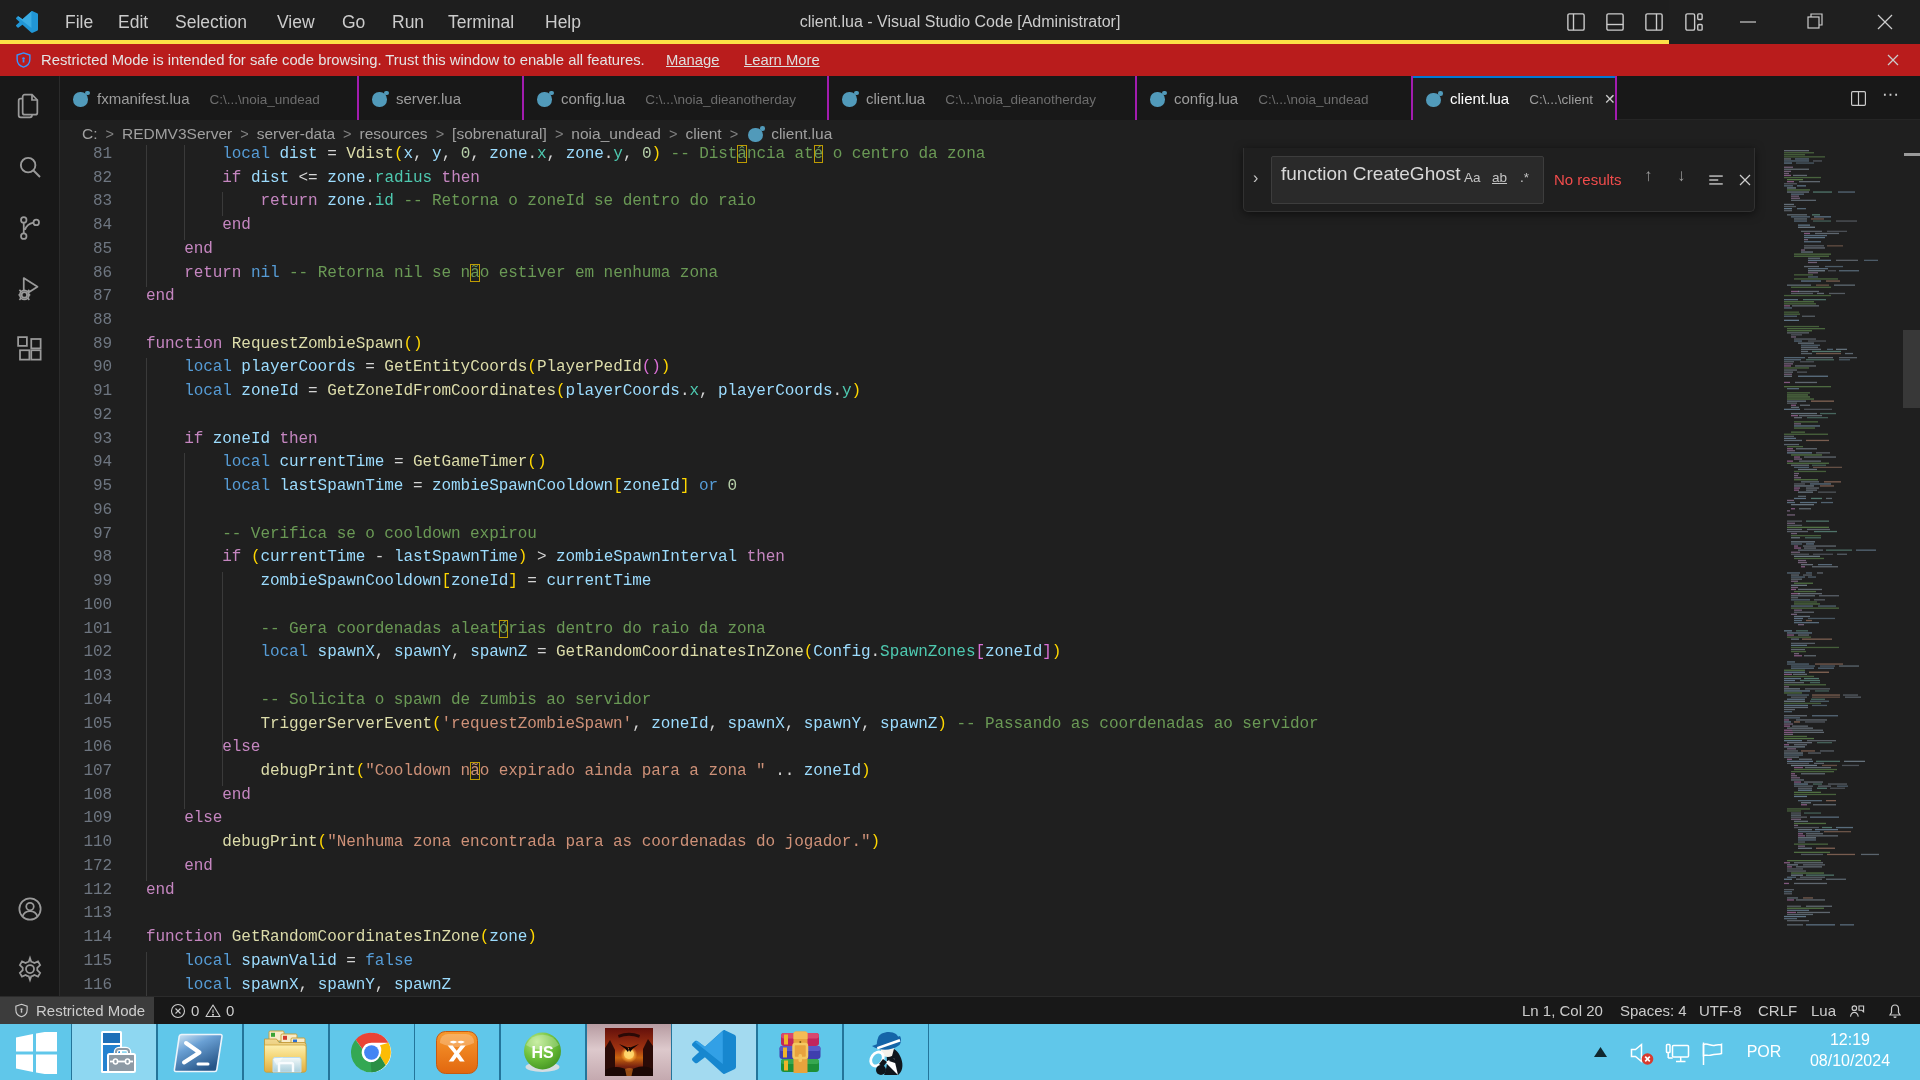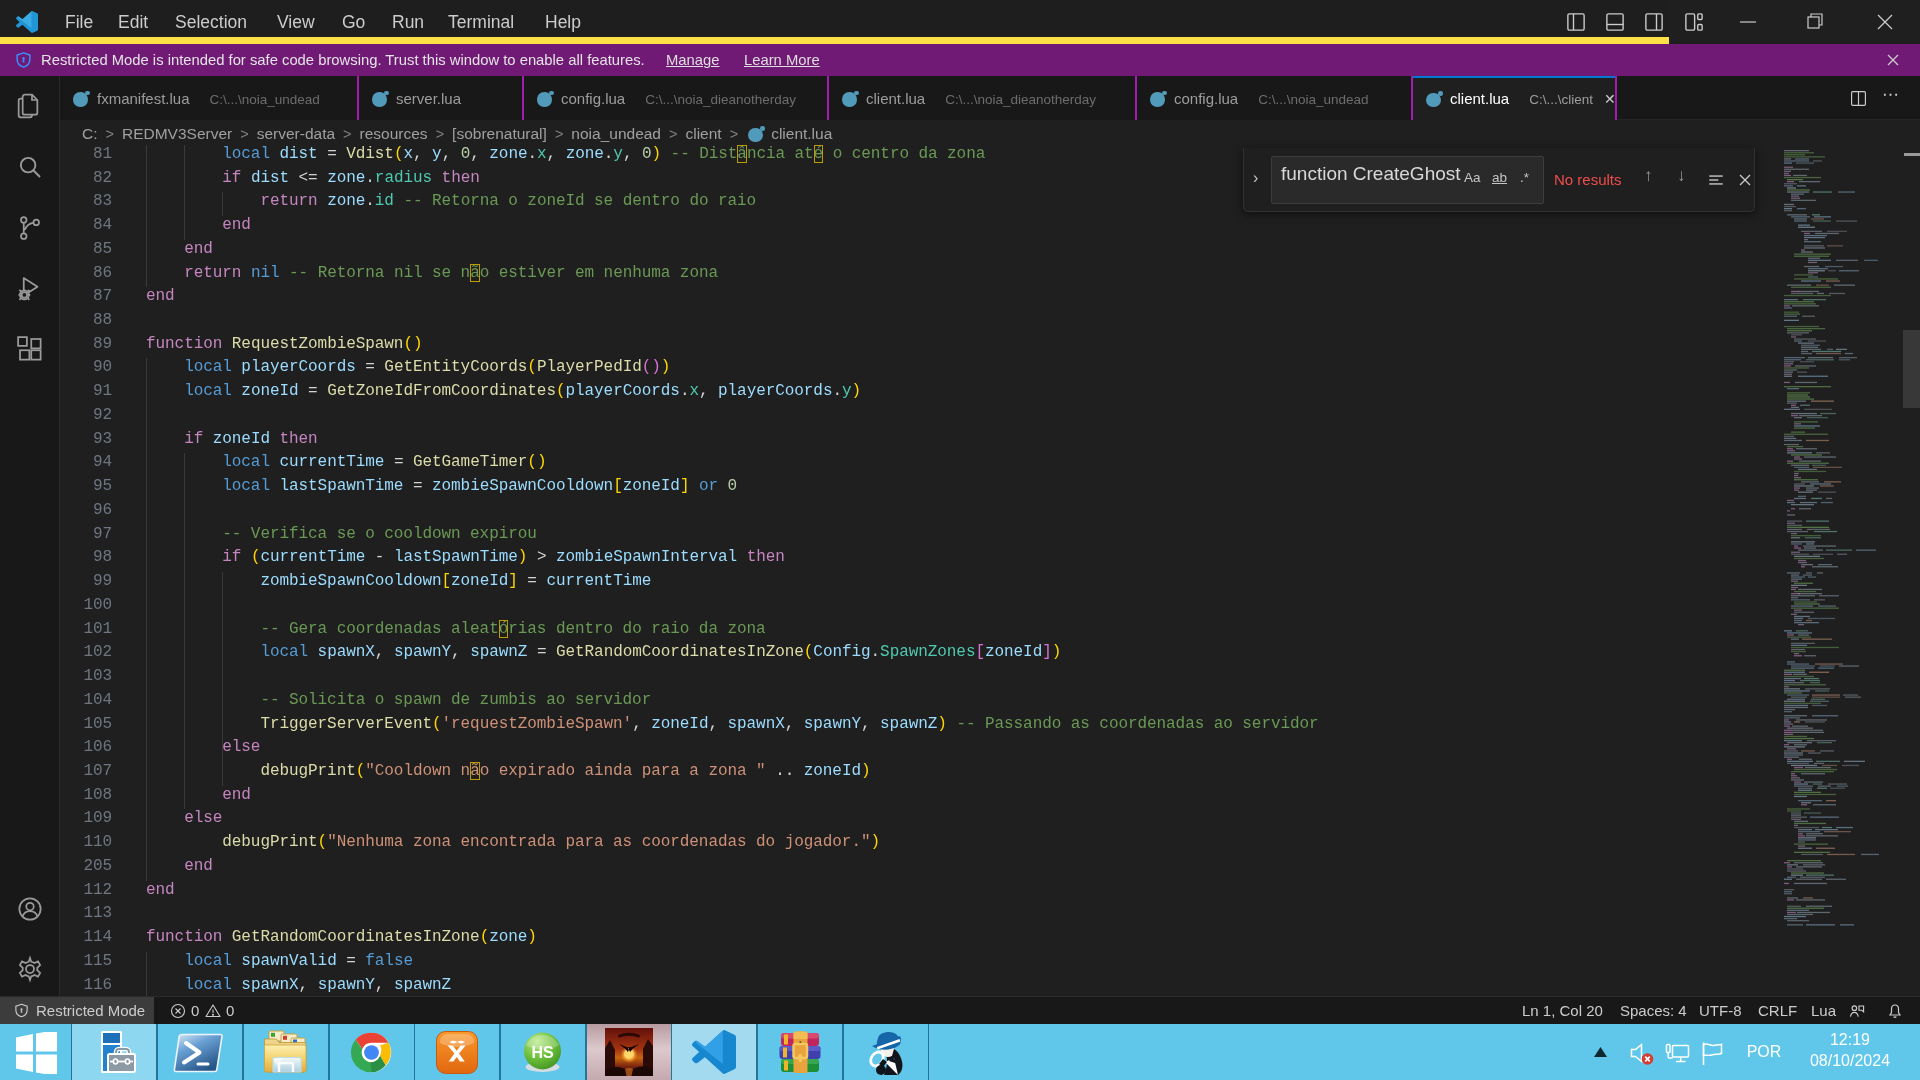--- a/index.html
+++ b/index.html
@@ -1,25 +1,25 @@
 <!DOCTYPE html>
 <html><head><meta charset="utf-8"><style>
 * { margin:0; padding:0; box-sizing:border-box; }
 html,body { width:1920px; height:1080px; overflow:hidden; background:#1f1f1f;
   font-family:"Liberation Sans",sans-serif; }
 .abs { position:absolute; }
 
 
-#titlebar { position:absolute; left:0; top:0; width:1669px; height:44px; background:#1e1e1e; border-bottom:7px solid #fde047; }
+#titlebar { position:absolute; left:0; top:0; width:1669px; height:44px; background:#1e1e1e; border-bottom:4px solid #fde047; }
 .menu { position:absolute; top:0; height:44px; line-height:44px; color:#cccccc; font-size:17.5px; }
 #wtitle { position:absolute; top:0; left:760px; width:400px; height:44px; line-height:44px; color:#cccccc; font-size:16px; text-align:center; white-space:nowrap; }
 .wicon { position:absolute; top:0; height:44px; }
 
 
-#banner { position:absolute; left:0; top:44px; width:1920px; height:32px; background:#701a75; color:#e4e4e4; font-size:14.8px; line-height:32px; }
+#banner { position:absolute; left:0; top:44px; width:1920px; height:32px; background:#b91c1c; color:#e4e4e4; font-size:14.8px; line-height:32px; }
 #banner a { color:#dfdfdf; text-decoration:underline; }
 
 
 #activity { position:absolute; left:0; top:76px; width:60px; height:920px; background:#181818; border-right:1px solid #2b2b2b; }
 
 
 #tabbar { position:absolute; left:60px; top:76px; width:1860px; height:44px; background:#181818; border-bottom:1px solid #252525; }
 .tab { position:absolute; top:0; height:44px; background:#181818; border-right:2px solid #a21caf; white-space:nowrap; overflow:hidden; display:flex; align-items:center; padding-left:13px; }
 .tab.active { background:#1f1f1f; height:45px; }
 .tabtop { position:absolute; left:0; top:0; width:100%; height:2px; background:#0078d4; }
@@ -81,20 +81,21 @@
    <path d="M70 2 L29.36 38.04 L12.19 25 L7 27 L70 77 Z" fill="#3daee5" opacity="0.9"></path>
  </svg>
  <span class="menu" style="left:65px">File</span>
  <span class="menu" style="left:118px">Edit</span>
  <span class="menu" style="left:175px">Selection</span>
  <span class="menu" style="left:277px">View</span>
  <span class="menu" style="left:342px">Go</span>
  <span class="menu" style="left:392px">Run</span>
  <span class="menu" style="left:448px">Terminal</span>
  <span class="menu" style="left:545px">Help</span>
+ <div id="wtitle">client.lua - Visual Studio Code [Administrator]</div>
 
  <svg class="abs" style="left:1566px;top:12px" width="20" height="20" viewBox="0 0 16 16" fill="none" stroke="#cccccc" stroke-width="1.1">
    <rect x="1.5" y="1.5" width="13" height="13" rx="1.2"></rect>
       <line x1="6" y1="1.5" x2="6" y2="14.5"></line>
     </svg>
  <svg class="abs" style="left:1605px;top:12px" width="20" height="20" viewBox="0 0 16 16" fill="none" stroke="#cccccc" stroke-width="1.1">
    <rect x="1.5" y="1.5" width="13" height="13" rx="1.2"></rect>
       <line x1="1.5" y1="10" x2="14.5" y2="10"></line>
     </svg>
  <svg class="abs" style="left:1644px;top:12px" width="20" height="20" viewBox="0 0 16 16" fill="none" stroke="#cccccc" stroke-width="1.1">
@@ -251,21 +252,21 @@
 <div class="lnum" style="top:619.5px">101</div><div class="cline" style="top:619.5px">            <span class="c">-- Gera coordenadas aleat</span><span class="cx">ó</span><span class="c">rias dentro do raio da zona</span></div>
 <div class="lnum" style="top:643.3px">102</div><div class="cline" style="top:643.3px">            <span class="k2">local</span><span class="o"> </span><span class="v">spawnX</span><span class="o">, </span><span class="v">spawnY</span><span class="o">, </span><span class="v">spawnZ</span><span class="o"> = </span><span class="f">GetRandomCoordinatesInZone</span><span class="b1">(</span><span class="v">Config</span><span class="o">.</span><span class="p">SpawnZones</span><span class="b2">[</span><span class="v">zoneId</span><span class="b2">]</span><span class="b1">)</span></div>
 <div class="lnum" style="top:667.0px">103</div><div class="cline" style="top:667.0px"></div>
 <div class="lnum" style="top:690.8px">104</div><div class="cline" style="top:690.8px">            <span class="c">-- Solicita o spawn de zumbis ao servidor</span></div>
 <div class="lnum" style="top:714.5px">105</div><div class="cline" style="top:714.5px">            <span class="f">TriggerServerEvent</span><span class="b1">(</span><span class="s">'requestZombieSpawn'</span><span class="o">, </span><span class="v">zoneId</span><span class="o">, </span><span class="v">spawnX</span><span class="o">, </span><span class="v">spawnY</span><span class="o">, </span><span class="v">spawnZ</span><span class="b1">)</span><span class="o"> </span><span class="c">-- Passando as coordenadas ao servidor</span></div>
 <div class="lnum" style="top:738.2px">106</div><div class="cline" style="top:738.2px">        <span class="k">else</span></div>
 <div class="lnum" style="top:762.0px">107</div><div class="cline" style="top:762.0px">            <span class="f">debugPrint</span><span class="b1">(</span><span class="s">"Cooldown n</span><span class="sx">ã</span><span class="s">o expirado ainda para a zona "</span><span class="o"> .. </span><span class="v">zoneId</span><span class="b1">)</span></div>
 <div class="lnum" style="top:785.7px">108</div><div class="cline" style="top:785.7px">        <span class="k">end</span></div>
 <div class="lnum" style="top:809.4px">109</div><div class="cline" style="top:809.4px">    <span class="k">else</span></div>
 <div class="lnum" style="top:833.2px">110</div><div class="cline" style="top:833.2px">        <span class="f">debugPrint</span><span class="b1">(</span><span class="s">"Nenhuma zona encontrada para as coordenadas do jogador."</span><span class="b1">)</span></div>
-<div class="lnum" style="top:856.9px">205</div><div class="cline" style="top:856.9px">    <span class="k">end</span></div>
+<div class="lnum" style="top:856.9px">172</div><div class="cline" style="top:856.9px">    <span class="k">end</span></div>
 <div class="lnum" style="top:880.6px">112</div><div class="cline" style="top:880.6px"><span class="k">end</span></div>
 <div class="lnum" style="top:904.4px">113</div><div class="cline" style="top:904.4px"></div>
 <div class="lnum" style="top:928.1px">114</div><div class="cline" style="top:928.1px"><span class="k">function</span><span class="o"> </span><span class="f">GetRandomCoordinatesInZone</span><span class="b1">(</span><span class="v">zone</span><span class="b1">)</span></div>
 <div class="lnum" style="top:951.9px">115</div><div class="cline" style="top:951.9px">    <span class="k2">local</span><span class="o"> </span><span class="v">spawnValid</span><span class="o"> = </span><span class="k2">false</span></div>
 <div class="lnum" style="top:975.6px">116</div><div class="cline" style="top:975.6px">    <span class="k2">local</span><span class="o"> </span><span class="v">spawnX</span><span class="o">, </span><span class="v">spawnY</span><span class="o">, </span><span class="v">spawnZ</span></div>
 
 
 <div id="minimapbg"></div>
 <svg class="abs" style="left:0;top:0" width="1920" height="1080">
     <rect x="1784" y="150.0" width="25" height="1.3" fill="#8b97a5" fill-opacity="0.62"></rect>

